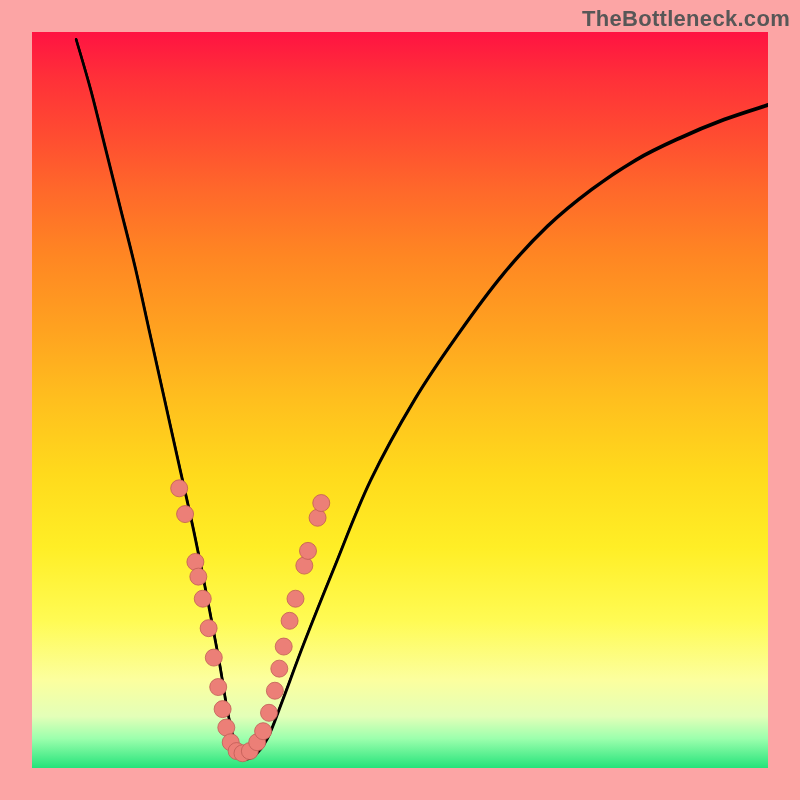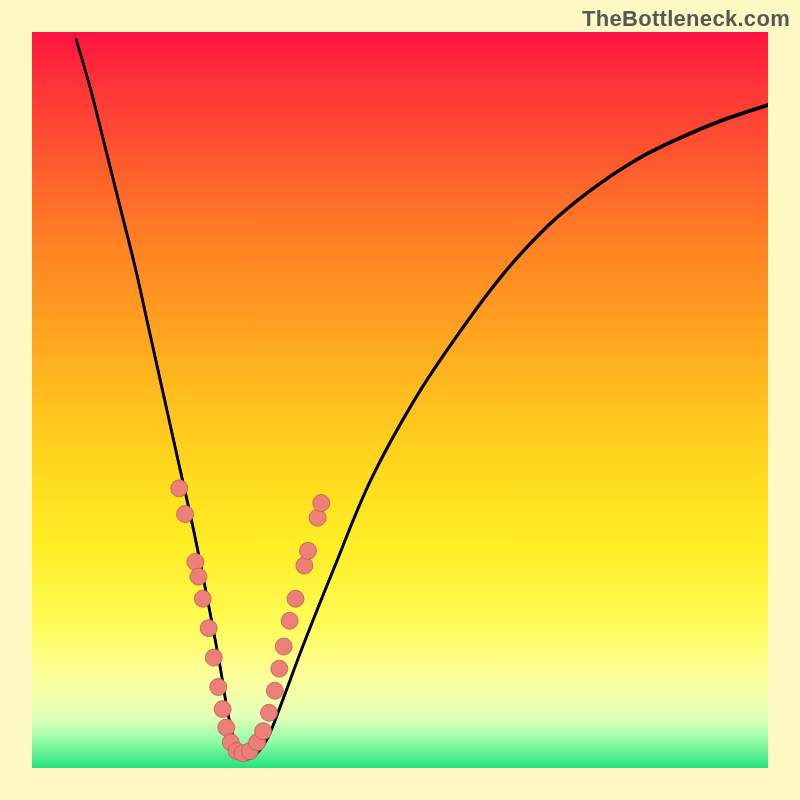--- a/index.html
+++ b/index.html
@@ -8,21 +8,21 @@
     width: 800px;
     height: 800px;
     overflow: hidden;
     background: #000;
     font-family: Arial, Helvetica, sans-serif;
   }
   .stage {
     position: relative;
     width: 800px;
     height: 800px;
-    background: #fef9c3;
+    background: #fca5a5;
   }
   .plot-area {
     position: absolute;
     left: 32px;
     top: 32px;
     width: 736px;
     height: 736px;
     background: linear-gradient(
       to bottom,
       #ff1342 0%,

